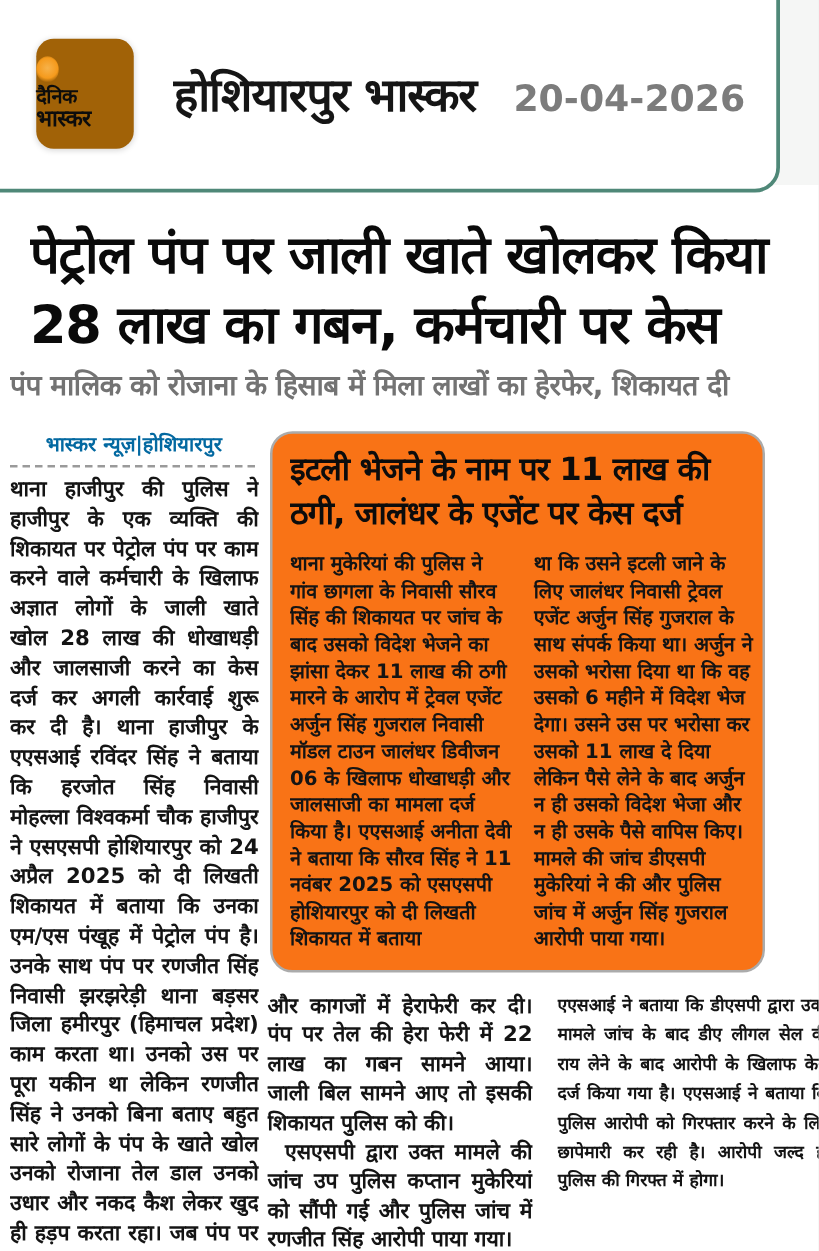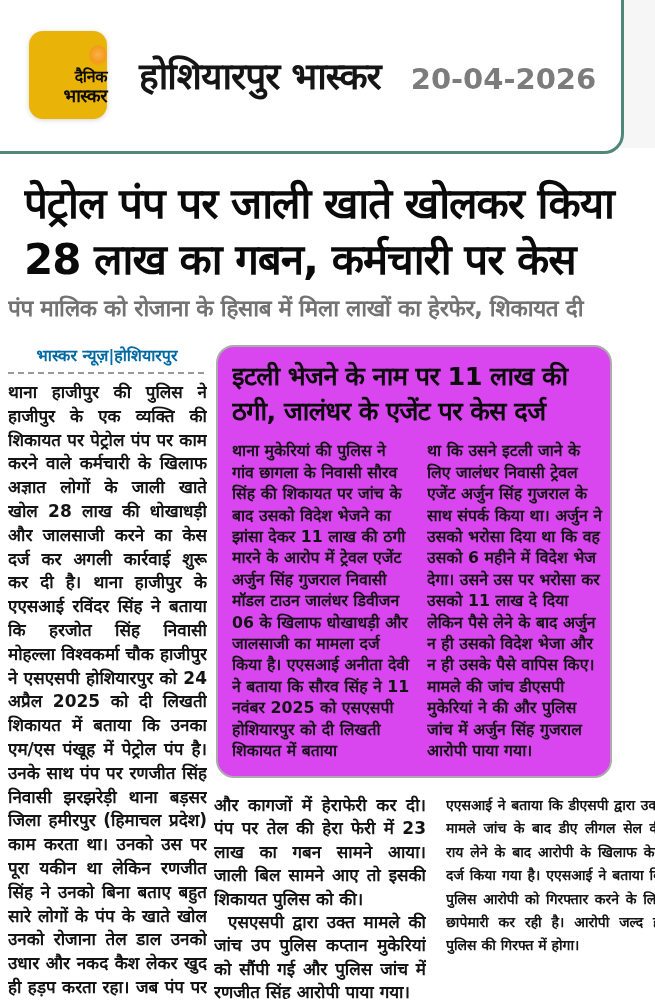--- a/index.html
+++ b/index.html
@@ -14,22 +14,22 @@
   }
   
   .paper{position:absolute;left:0;top:148px;right:0;bottom:0;background:#ffffff;}
   
   .masthead{
     position:absolute;left:-24px;top:-26px;width:642px;height:174px;
     background:#ffffff;border:3px solid var(--teal);border-radius:20px;
   }
   .logo{
     position:absolute;left:50px;top:54px;width:78px;height:88px;
-    background:#eab308;border-radius:14px;box-shadow:0 1px 5px rgba(0,0,0,.18);
-    display:flex;flex-direction:column;align-items:flex-end;justify-content:center;
+    background:#a16207;border-radius:14px;box-shadow:0 1px 5px rgba(0,0,0,.18);
+    display:flex;flex-direction:column;align-items:flex-start;justify-content:center;
   }
   .sun{
     width:18px;height:21px;border-radius:50%;margin-bottom:3px;
     background:radial-gradient(circle at 50% 45%, #f7b24a 0%, var(--sun) 55%, rgba(245,154,28,0) 78%);
   }
   .logo-t1{font-size:16px;font-weight:bold;color:#0c0c0c;line-height:1.05;letter-spacing:-.5px;}
   .logo-t2{font-size:18px;font-weight:bold;color:#0c0c0c;line-height:1.1;letter-spacing:-.5px;}
   .mast-row{
     position:absolute;left:160px;top:72px;display:flex;align-items:baseline;gap:30px;white-space:nowrap;
   }
@@ -60,21 +60,21 @@
     position:absolute;text-align:justify;color:#141414;font-weight:600;overflow:hidden;
   }
   .col p{margin:0;}
   .left-col{left:8px;top:381px;width:199px;height:618px;font-size:17px;line-height:23.8px;}
   .mid-col{left:214px;top:794px;width:212px;height:205px;font-size:17px;line-height:23.4px;}
   .mid-col p + p{text-indent:14px;}
   .right-col{left:446px;top:794px;width:218px;height:205px;font-size:14px;line-height:23.4px;}
   
   .inset{
     position:absolute;left:216px;top:345px;width:396px;height:433px;
-    background:#d946ef;border:2.5px solid var(--box-border);border-radius:18px;
+    background:#f97316;border:2.5px solid var(--box-border);border-radius:18px;
     padding:12px 4px 8px 14px;box-sizing:border-box;overflow:hidden;
   }
   .inset-headline{
     margin:0 0 12px 0;font-size:25.5px;line-height:1.36;font-weight:bold;
     color:#0c0c0c;letter-spacing:-.6px;white-space:pre-line;overflow:hidden;max-height:76px;
   }
   .inset-cols{display:flex;gap:16px;height:322px;overflow:hidden;}
   .inset-col{
     flex:1;font-size:15.8px;line-height:21.4px;font-weight:600;color:#141414;
     text-align:left;overflow:hidden;
@@ -113,20 +113,20 @@
   <div class="inset">
     <h2 class="inset-headline">इटली भेजने के नाम पर 11 लाख की
 ठगी, जालंधर के एजेंट पर केस दर्ज</h2>
     <div class="inset-cols">
       <div class="inset-col">थाना मुकेरियां की पुलिस ने गांव छागला के निवासी सौरव सिंह की शिकायत पर जांच के बाद उसको विदेश भेजने का झांसा देकर 11 लाख की ठगी मारने के आरोप में ट्रेवल एजेंट अर्जुन सिंह गुजराल निवासी मॉडल टाउन जालंधर डिवीजन 06 के खिलाफ धोखाधड़ी और जालसाजी का मामला दर्ज किया है। एएसआई अनीता देवी ने बताया कि सौरव सिंह ने 11 नवंबर 2025 को एसएसपी होशियारपुर को दी लिखती शिकायत में बताया</div>
       <div class="inset-col">था कि उसने इटली जाने के लिए जालंधर निवासी ट्रेवल एजेंट अर्जुन सिंह गुजराल के साथ संपर्क किया था। अर्जुन ने उसको भरोसा दिया था कि वह उसको 6 महीने में विदेश भेज देगा। उसने उस पर भरोसा कर उसको 11 लाख दे दिया लेकिन पैसे लेने के बाद अर्जुन न ही उसको विदेश भेजा और न ही उसके पैसे वापिस किए। मामले की जांच डीएसपी मुकेरियां ने की और पुलिस जांच में अर्जुन सिंह गुजराल आरोपी पाया गया।</div>
     </div>
   </div>
 
   <div class="col mid-col">
-    <p>और कागजों में हेराफेरी कर दी। पंप पर तेल की हेरा फेरी में 23 लाख का गबन सामने आया। जाली बिल सामने आए तो इसकी शिकायत पुलिस को की।</p>
+    <p>और कागजों में हेराफेरी कर दी। पंप पर तेल की हेरा फेरी में 22 लाख का गबन सामने आया। जाली बिल सामने आए तो इसकी शिकायत पुलिस को की।</p>
     <p>एसएसपी द्वारा उक्त मामले की जांच उप पुलिस कप्तान मुकेरियां को सौंपी गई और पुलिस जांच में रणजीत सिंह आरोपी पाया गया।</p>
   </div>
   <div class="col right-col">
     <p>एएसआई ने बताया कि डीएसपी द्वारा उक्त मामले जांच के बाद डीए लीगल सेल की राय लेने के बाद आरोपी के खिलाफ केस दर्ज किया गया है। एएसआई ने बताया कि पुलिस आरोपी को गिरफ्तार करने के लिए छापेमारी कर रही है। आरोपी जल्द ही पुलिस की गिरफ्त में होगा।</p>
   </div>
 
 </div>
 
 </body></html>

